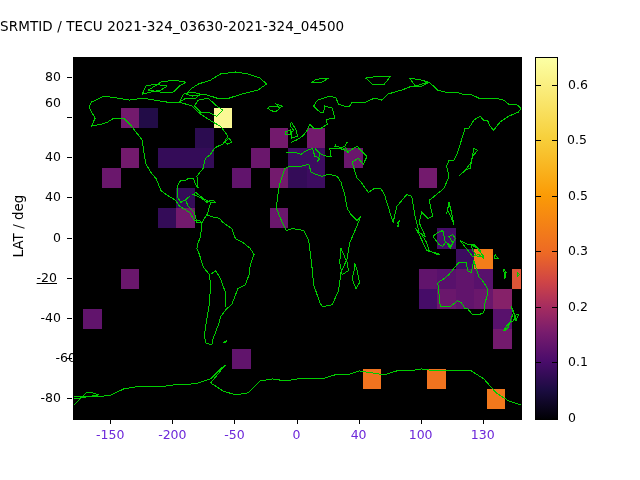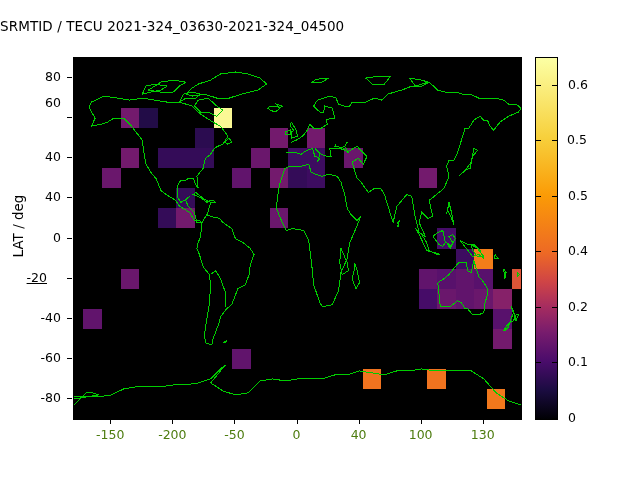--- a/index.html
+++ b/index.html
@@ -25,21 +25,21 @@
     overflow:hidden;
   }
   #cells,#coast{position:absolute;left:0;top:0;width:447px;height:361px;}
   .cell{position:absolute;}
 
   
   .tick{position:absolute;background:#000;}
   .xtickmark{width:1px;height:5px;}
   .ytickmark{width:5px;height:1px;}
   .xticklabel{
-    position:absolute;font-size:12.5px;color:#4d7c0f;
+    position:absolute;font-size:12.5px;color:#6d28d9;
     text-align:center;width:60px;white-space:nowrap;
   }
   .yticklabel{
     position:absolute;font-size:12.5px;color:#000;
     text-align:right;width:46px;white-space:nowrap;
   }
   #xlabel{
     position:absolute;left:73px;top:455px;width:447px;
     text-align:center;font-size:13.5px;color:#000;
   }
@@ -176,25 +176,25 @@
     <div class="xticklabel" style="left: 266.5px; top: 427px;">0</div>
     <div class="tick xtickmark" style="left: 358.583px; top: 419px;"></div>
     <div class="xticklabel" style="left: 328.583px; top: 427px;">40</div>
     <div class="tick xtickmark" style="left: 420.667px; top: 419px;"></div>
     <div class="xticklabel" style="left: 390.667px; top: 427px;">100</div>
     <div class="tick xtickmark" style="left: 482.75px; top: 419px;"></div>
     <div class="xticklabel" style="left: 452.75px; top: 427px;">130</div>
     <div class="tick ytickmark" style="left: 67px; top: 397.944px;"></div>
     <div class="yticklabel" style="left: 15px; top: 389.944px;">-80</div>
     <div class="tick ytickmark" style="left: 67px; top: 357.833px;"></div>
-    <div class="yticklabel" style="left: 15px; top: 349.833px;">-60</div>
+    <div class="yticklabel" style="left: 30px; top: 349.833px;">-60</div>
     <div class="tick ytickmark" style="left: 67px; top: 317.722px;"></div>
     <div class="yticklabel" style="left: 15px; top: 309.722px;">-40</div>
     <div class="tick ytickmark" style="left: 67px; top: 277.611px;"></div>
-    <div class="yticklabel" style="left: 1px; top: 269.611px; text-decoration: underline;">-20</div>
+    <div class="yticklabel" style="left: 11px; top: 269.611px; text-decoration: underline;">-20</div>
     <div class="tick ytickmark" style="left: 67px; top: 237.5px;"></div>
     <div class="yticklabel" style="left: 15px; top: 229.5px;">0</div>
     <div class="tick ytickmark" style="left: 67px; top: 197.389px;"></div>
     <div class="yticklabel" style="left: 15px; top: 189.389px;">40</div>
     <div class="tick ytickmark" style="left: 67px; top: 157.278px;"></div>
     <div class="yticklabel" style="left: 15px; top: 149.278px;">40</div>
     <div class="tick ytickmark" style="left: 67px; top: 117.167px;"></div>
     <div class="yticklabel" style="left: 15px; top: 95px;">60</div>
     <div class="tick ytickmark" style="left: 67px; top: 77.0556px;"></div>
     <div class="yticklabel" style="left: 15px; top: 69.0556px;">80</div>
@@ -202,21 +202,21 @@
     <div class="cbtickmark" style="left: 552px; top: 418px;"></div>
     <div class="cbticklabel" style="left: 568px; top: 410px;">0</div>
     <div class="cbtickmark" style="left: 536px; top: 362.462px;"></div>
     <div class="cbtickmark" style="left: 552px; top: 362.462px;"></div>
     <div class="cbticklabel" style="left: 568px; top: 354.462px;">0.1</div>
     <div class="cbtickmark" style="left: 536px; top: 306.923px;"></div>
     <div class="cbtickmark" style="left: 552px; top: 306.923px;"></div>
     <div class="cbticklabel" style="left: 568px; top: 298.923px;">0.2</div>
     <div class="cbtickmark" style="left: 536px; top: 251.385px;"></div>
     <div class="cbtickmark" style="left: 552px; top: 251.385px;"></div>
-    <div class="cbticklabel" style="left: 568px; top: 243.385px;">0.4</div>
+    <div class="cbticklabel" style="left: 568px; top: 243.385px;">0.3</div>
     <div class="cbtickmark" style="left: 536px; top: 195.846px;"></div>
     <div class="cbtickmark" style="left: 552px; top: 195.846px;"></div>
     <div class="cbticklabel" style="left: 568px; top: 187.846px;">0.5</div>
     <div class="cbtickmark" style="left: 536px; top: 140.308px;"></div>
     <div class="cbtickmark" style="left: 552px; top: 140.308px;"></div>
     <div class="cbticklabel" style="left: 567px; top: 132.308px;">0.5</div>
     <div class="cbtickmark" style="left: 536px; top: 84.7692px;"></div>
     <div class="cbtickmark" style="left: 552px; top: 84.7692px;"></div>
     <div class="cbticklabel" style="left: 568px; top: 76.7692px;">0.6</div>
   </div>

